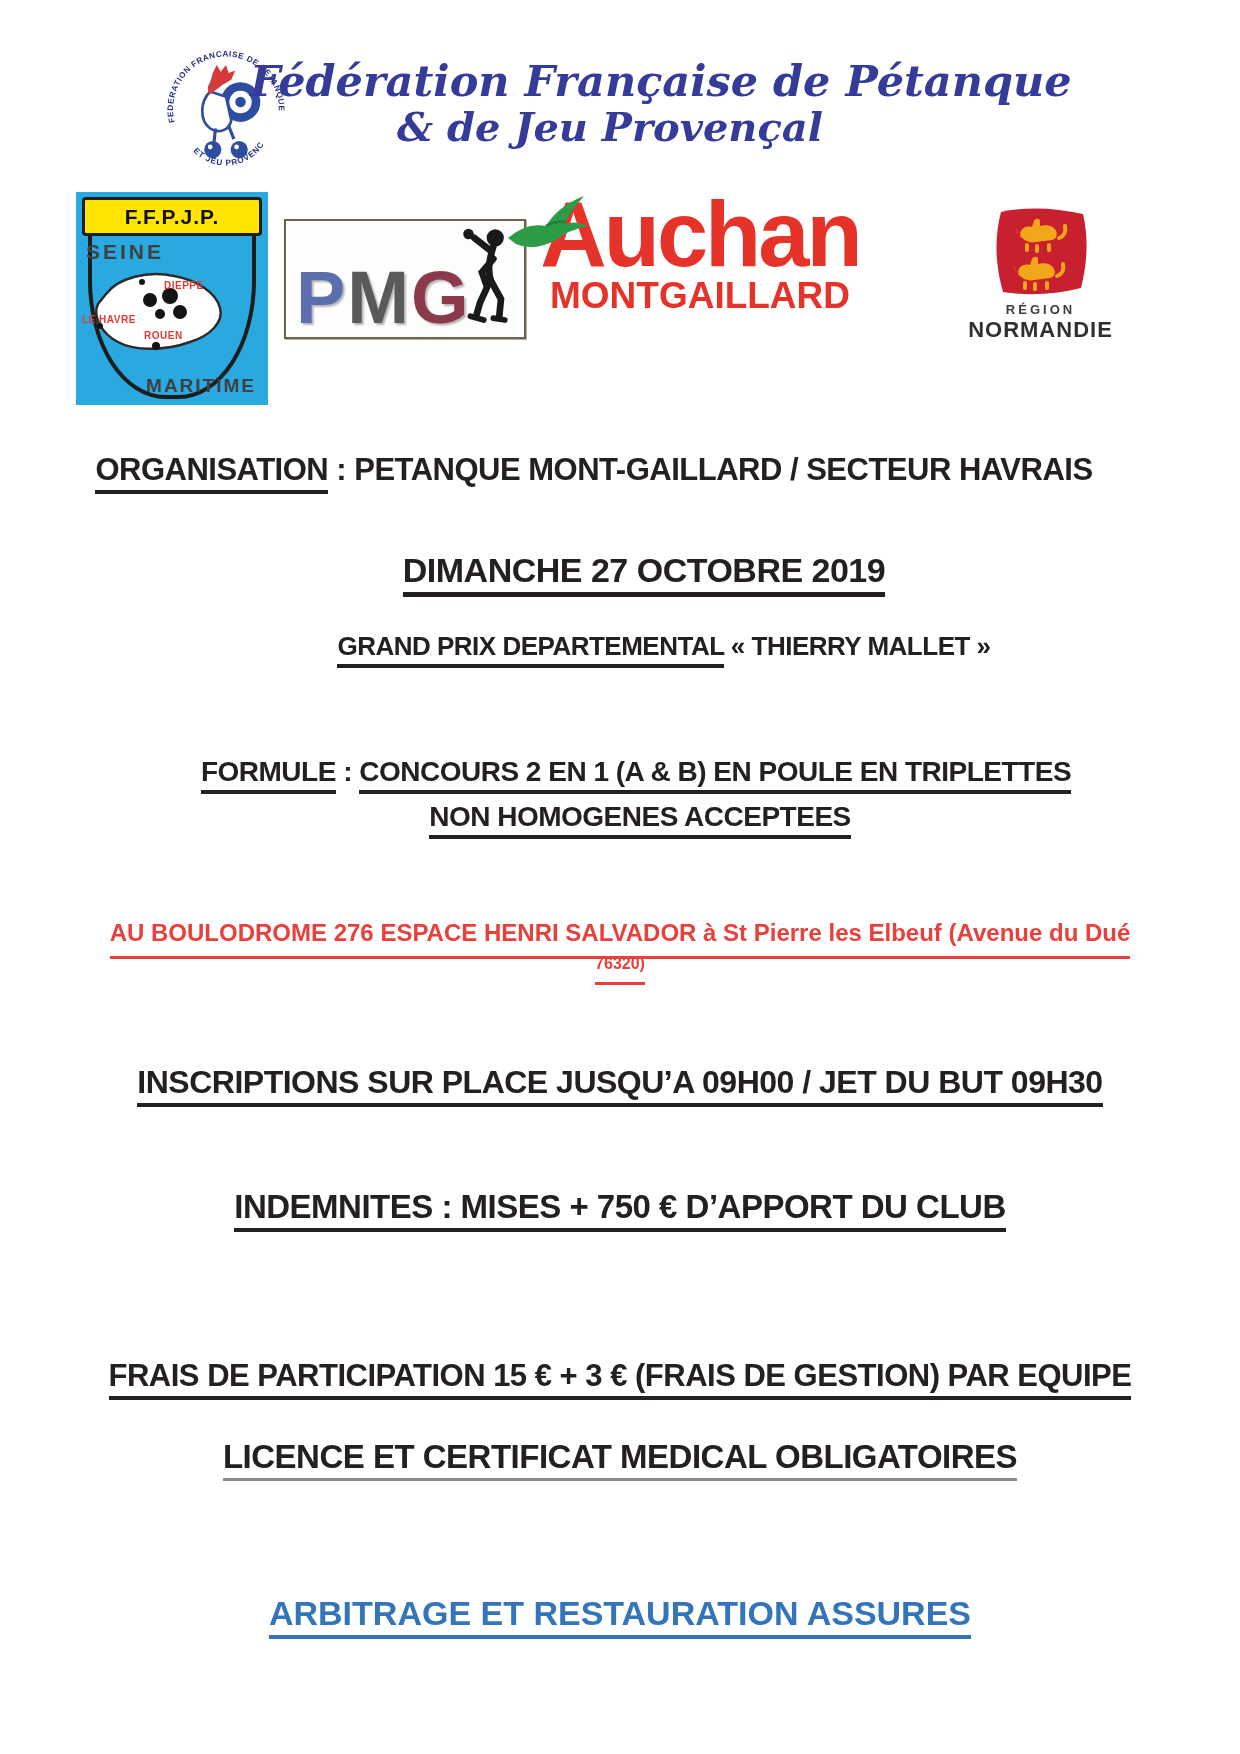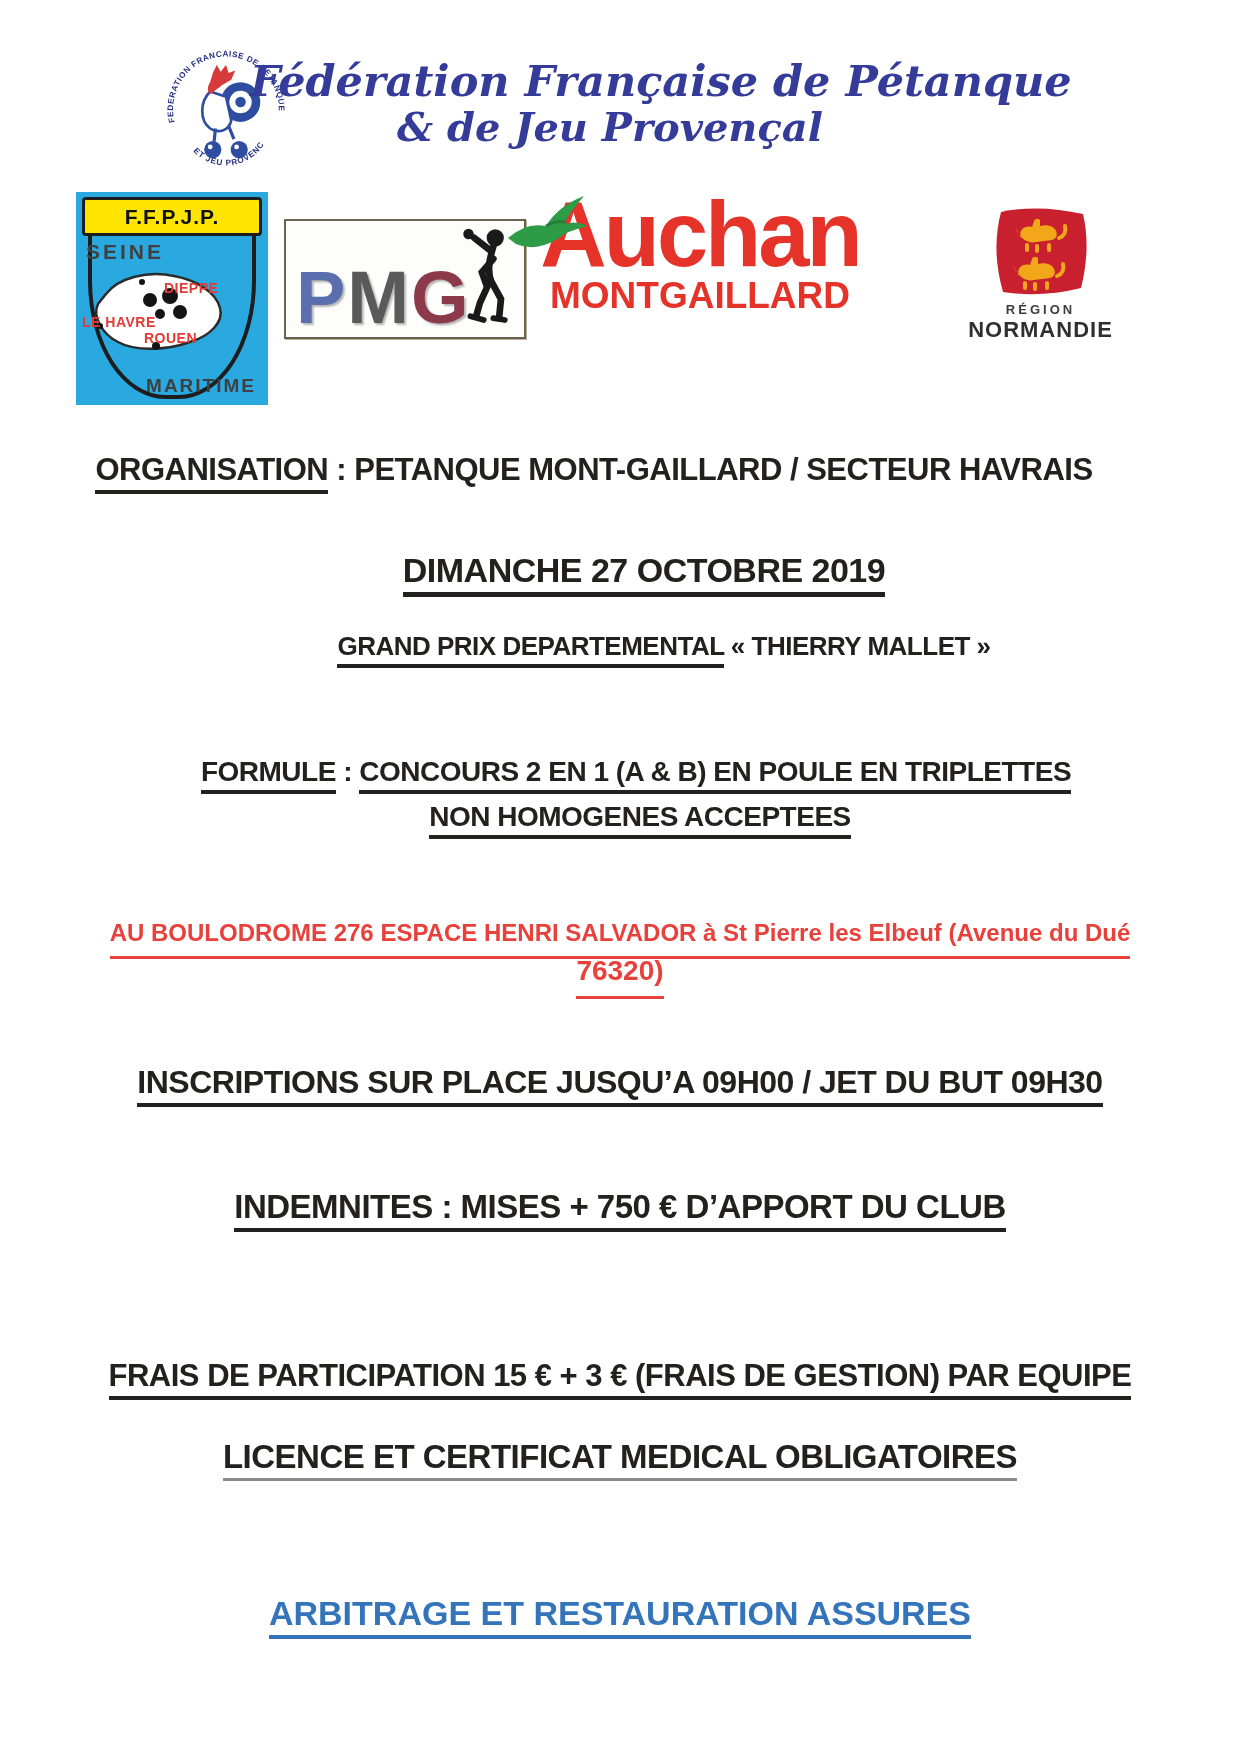--- a/index.html
+++ b/index.html
@@ -21,21 +21,21 @@
   .shield{position:absolute;left:76px;top:192px;width:192px;height:213px;background:#2aa9e1;}
   .shield-outline{position:absolute;left:12px;right:12px;top:10px;bottom:6px;
     border:4px solid #1d1d1d;border-radius:8px 8px 46% 46% / 8px 8px 60% 60%;}
   .shield-banner{position:absolute;left:6px;right:6px;top:5px;height:33px;
     background:#ffe400;border:3px solid #1d1d1d;border-radius:4px;
     display:flex;align-items:center;justify-content:center;
     font-weight:bold;font-size:21px;color:#111;letter-spacing:1px;}
   .shield-seine{position:absolute;left:10px;top:48px;font-weight:bold;font-size:21px;
     color:#3e4042;letter-spacing:3px;}
   .shield-map{position:absolute;left:2px;top:64px;width:160px;height:110px;}
-  .city{position:absolute;color:#e23b35;font-weight:bold;font-size:14px;letter-spacing:0.5px;white-space:nowrap;}
+  .city{position:absolute;color:#e23b35;font-weight:bold;font-size:10px;letter-spacing:0.5px;white-space:nowrap;}
   .city.dieppe{left:88px;top:88px;}
   .city.havre{left:6px;top:122px;}
   .city.rouen{left:68px;top:138px;}
   .shield-maritime{position:absolute;right:12px;bottom:8px;font-weight:bold;font-size:19px;
     color:#3e4042;letter-spacing:2px;}
   
   .pmg-box{position:absolute;left:284px;top:219px;width:238px;height:116px;background:#fdfdfc;
     border:2px solid #6b6352;box-shadow:inset 0 0 0 1px #fff, 1px 1px 0 #b9b09a;}
   .pmg-letters{position:absolute;left:10px;bottom:2px;font-weight:bold;font-size:74px;
     letter-spacing:2px;line-height:1;text-shadow:2px 2px 2px #b5b5b5;}
@@ -58,21 +58,21 @@
   .docline{position:absolute;left:0;width:100%;text-align:center;font-weight:bold;
     color:#242020;letter-spacing:-0.5px;white-space:nowrap;line-height:1.15;}
   .u{border-bottom:4px solid currentColor;padding-bottom:3px;}
   .line-organisation{top:452px;font-size:31px;padding-right:52px;box-sizing:border-box;}
   .line-date{top:551px;font-size:34px;padding-left:24px;}
   .line-date .u{border-bottom-width:5px;}
   .line-grandprix{top:632px;font-size:26px;margin-left:44px;}
   .line-formule1{top:756px;font-size:28px;padding-left:16px;}
   .line-formule2{top:801px;font-size:28px;padding-left:20px;}
   .line-addr1{top:919px;font-size:24px;color:#e8403a;letter-spacing:0px;}
-  .line-addr2{top:955px;font-size:28px;color:#e8403a;letter-spacing:0px;}
+  .line-addr2{top:955px;font-size:16px;color:#e8403a;letter-spacing:0px;}
   .line-addr1 .u,.line-addr2 .u{border-bottom-width:3px;padding-bottom:10px;}
   .line-inscriptions{top:1064px;font-size:32px;}
   .line-indemnites{top:1188px;font-size:33px;}
   .line-frais{top:1358px;font-size:31px;}
   .line-licence{top:1438px;font-size:33px;}
   .line-licence .u{border-bottom-color:#8a8a8a;border-bottom-width:3px;}
   .line-arbitrage{top:1594px;font-size:34px;color:#3474bb;letter-spacing:0px;}
 </style>
 </head>
 <body>

